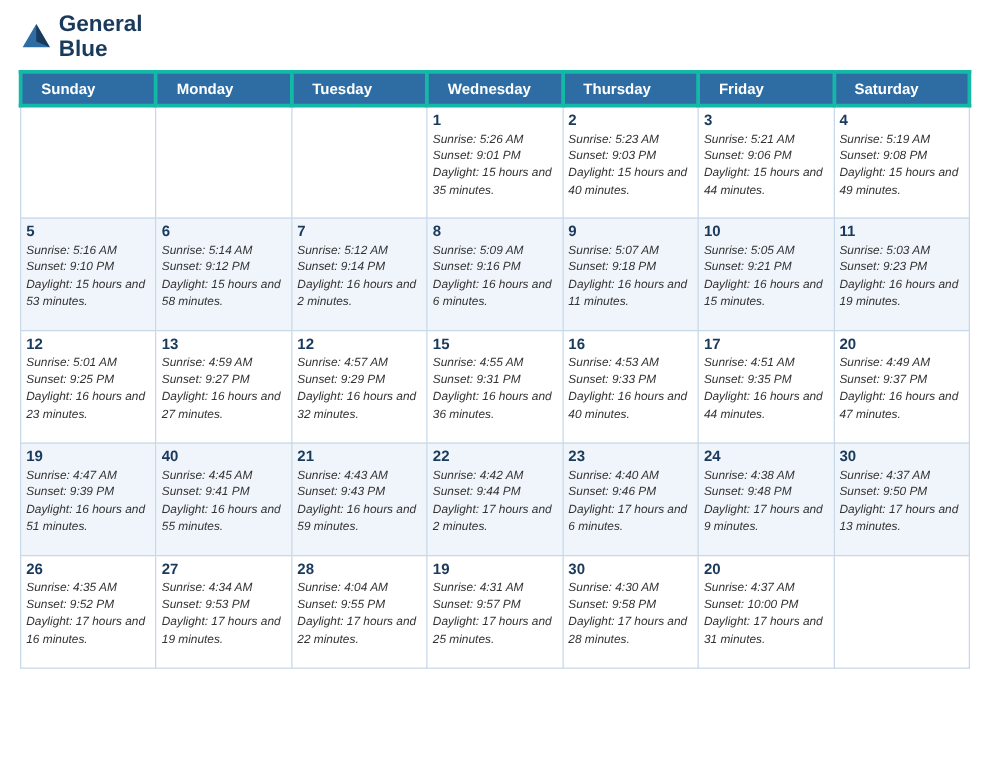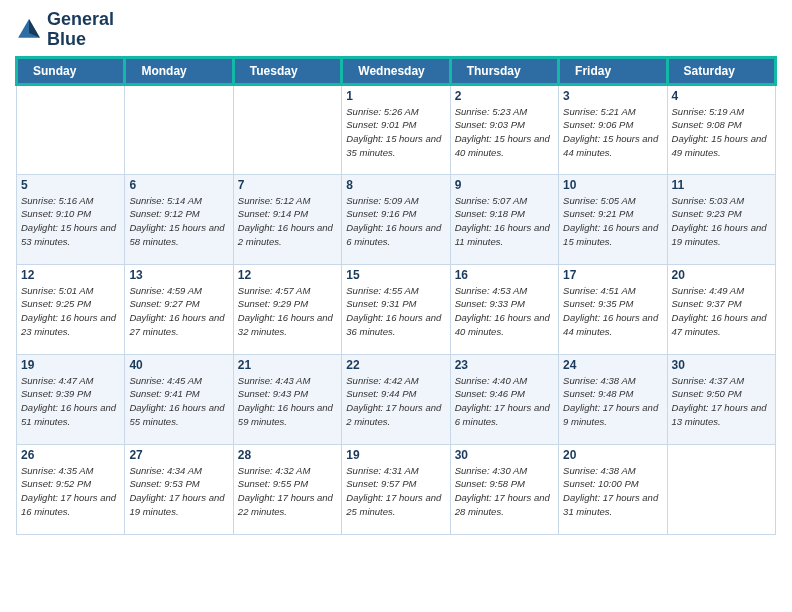--- a/index.html
+++ b/index.html
@@ -314,42 +314,42 @@
         </td>
         <td>
           <span class="day-number">27</span>
           <div class="day-info">Sunrise: 4:34 AM
 Sunset: 9:53 PM
 Daylight: 17 hours
 and 19 minutes.</div>
         </td>
         <td>
           <span class="day-number">28</span>
-          <div class="day-info">Sunrise: 4:32 AM
+          <div class="day-info">Sunrise: 4:04 AM
 Sunset: 9:55 PM
 Daylight: 17 hours
 and 22 minutes.</div>
         </td>
         <td>
           <span class="day-number">19</span>
           <div class="day-info">Sunrise: 4:31 AM
 Sunset: 9:57 PM
 Daylight: 17 hours
 and 25 minutes.</div>
         </td>
         <td>
           <span class="day-number">30</span>
           <div class="day-info">Sunrise: 4:30 AM
 Sunset: 9:58 PM
 Daylight: 17 hours
 and 28 minutes.</div>
         </td>
         <td>
           <span class="day-number">20</span>
-          <div class="day-info">Sunrise: 4:38 AM
+          <div class="day-info">Sunrise: 4:37 AM
 Sunset: 10:00 PM
 Daylight: 17 hours
 and 31 minutes.</div>
         </td>
         <td></td>
       </tr>
     </tbody>
 </table>
 
 </body></html>

